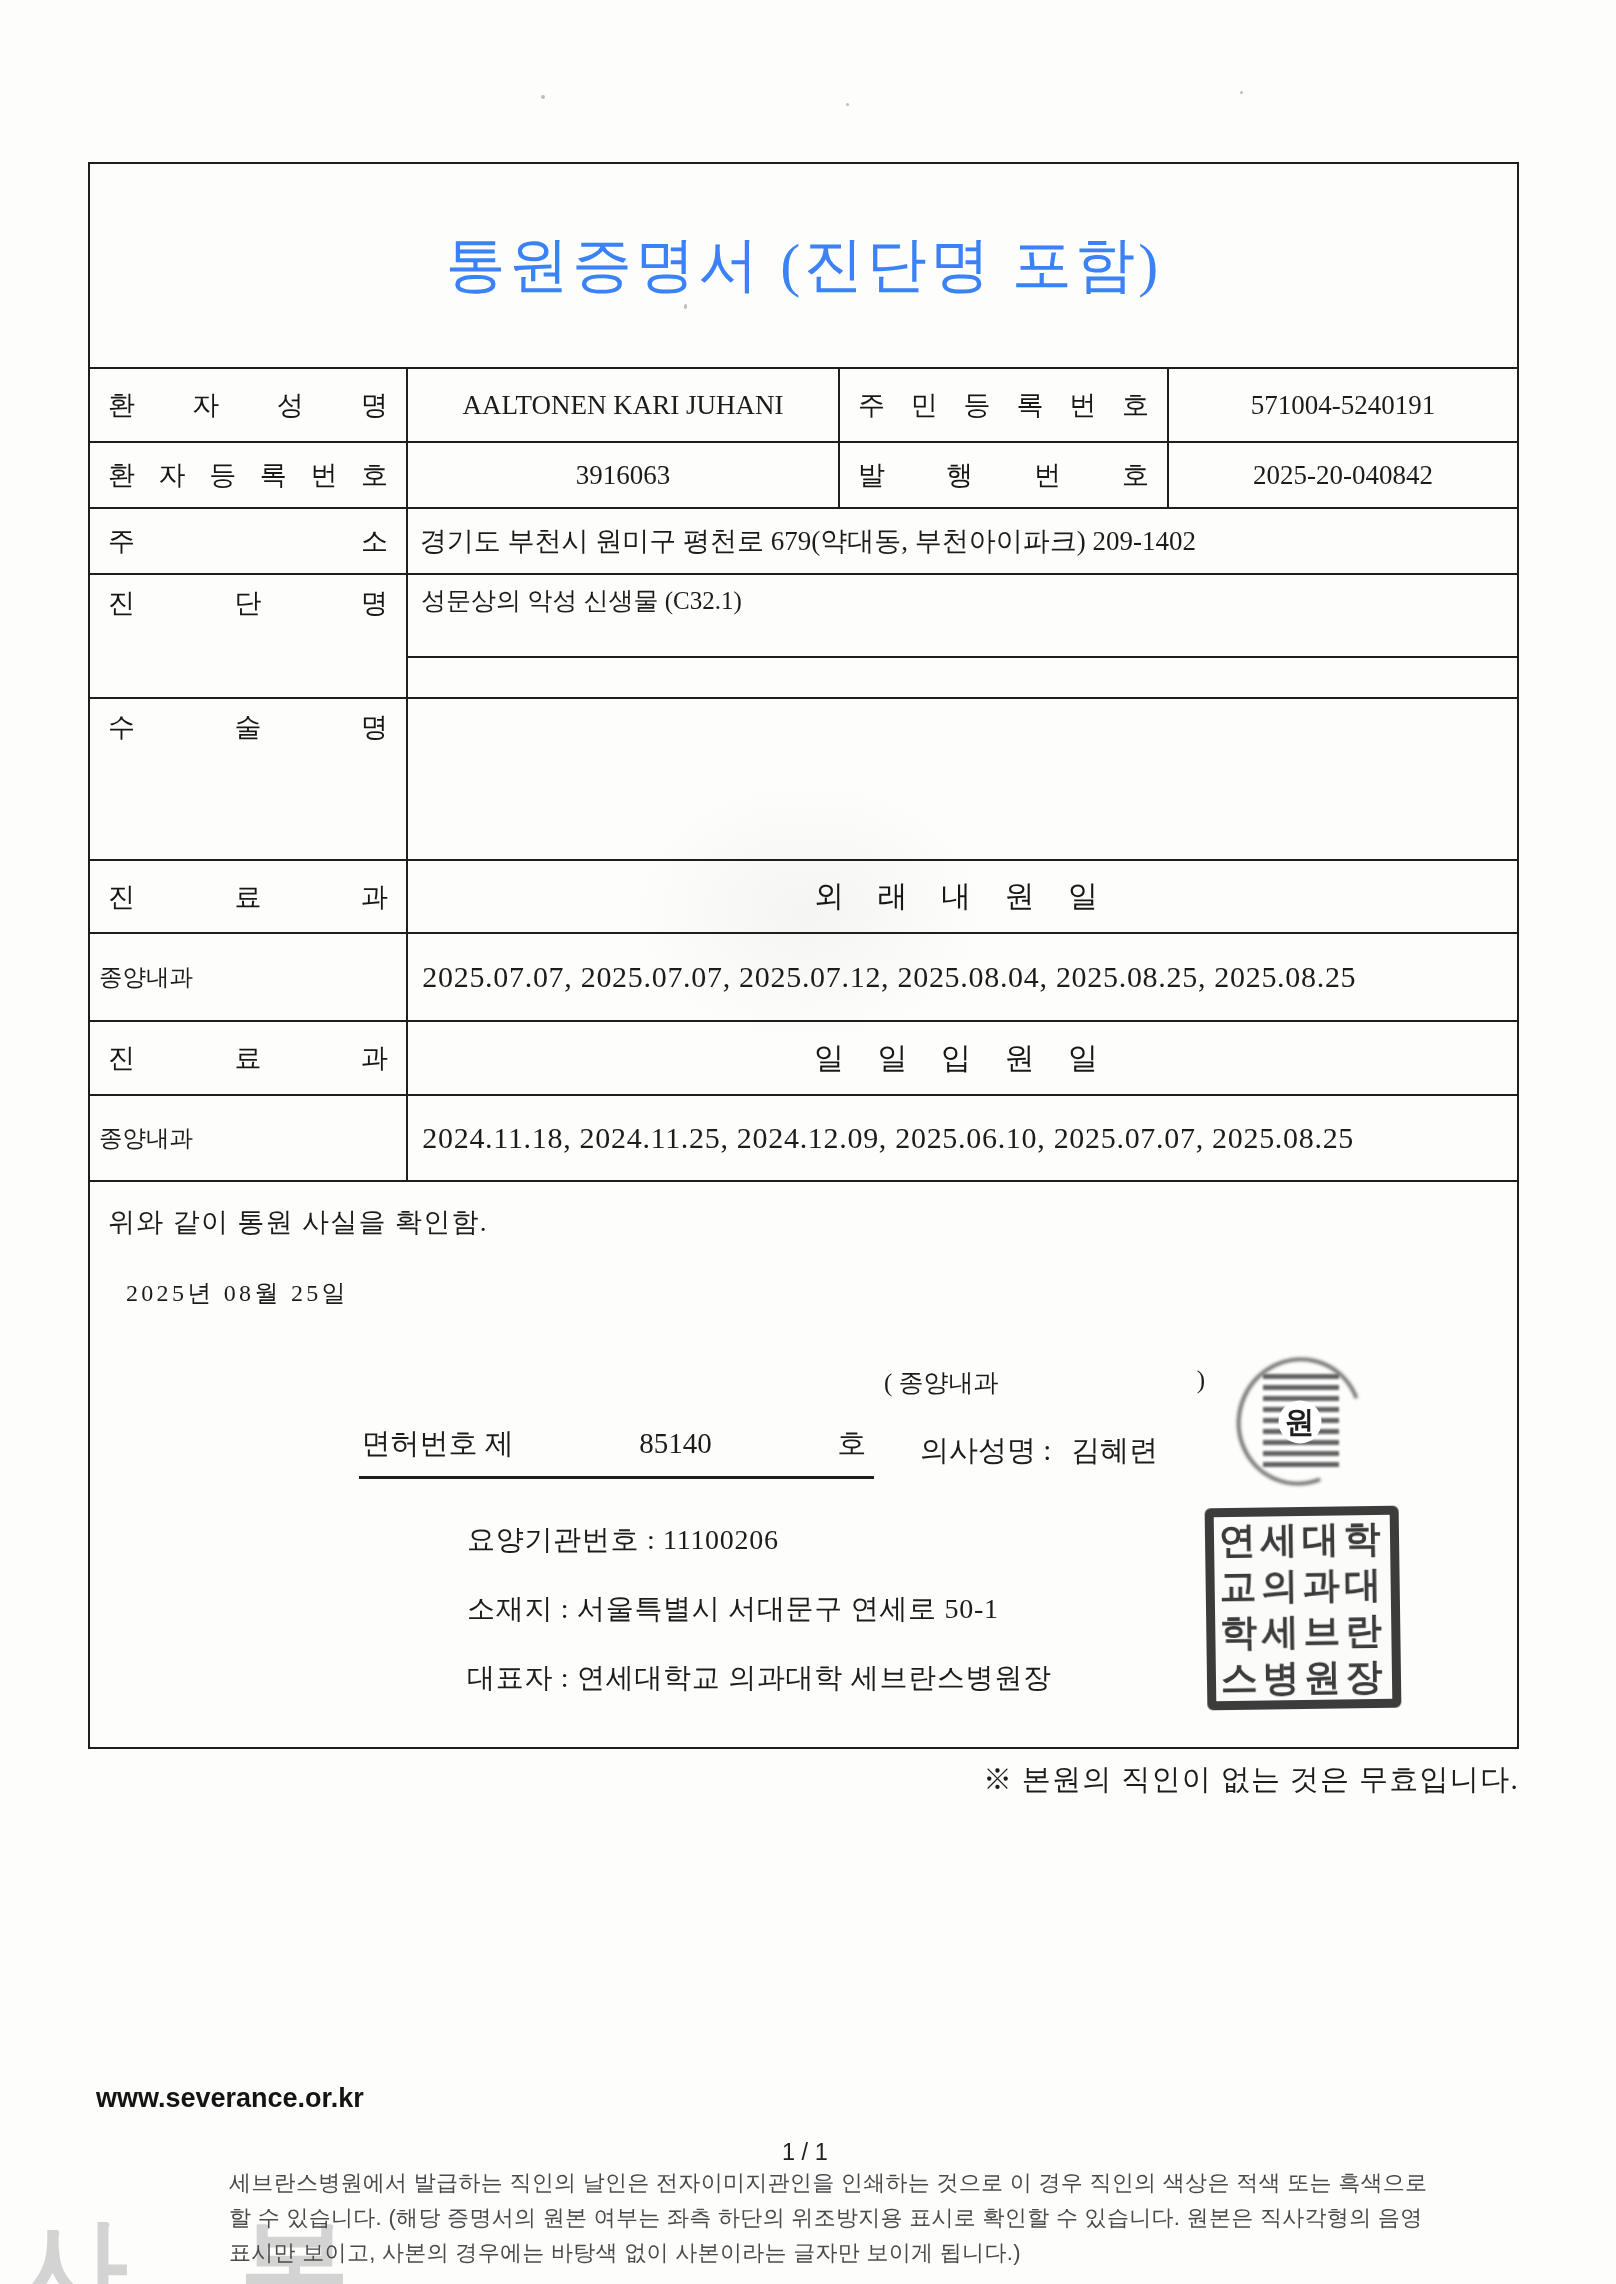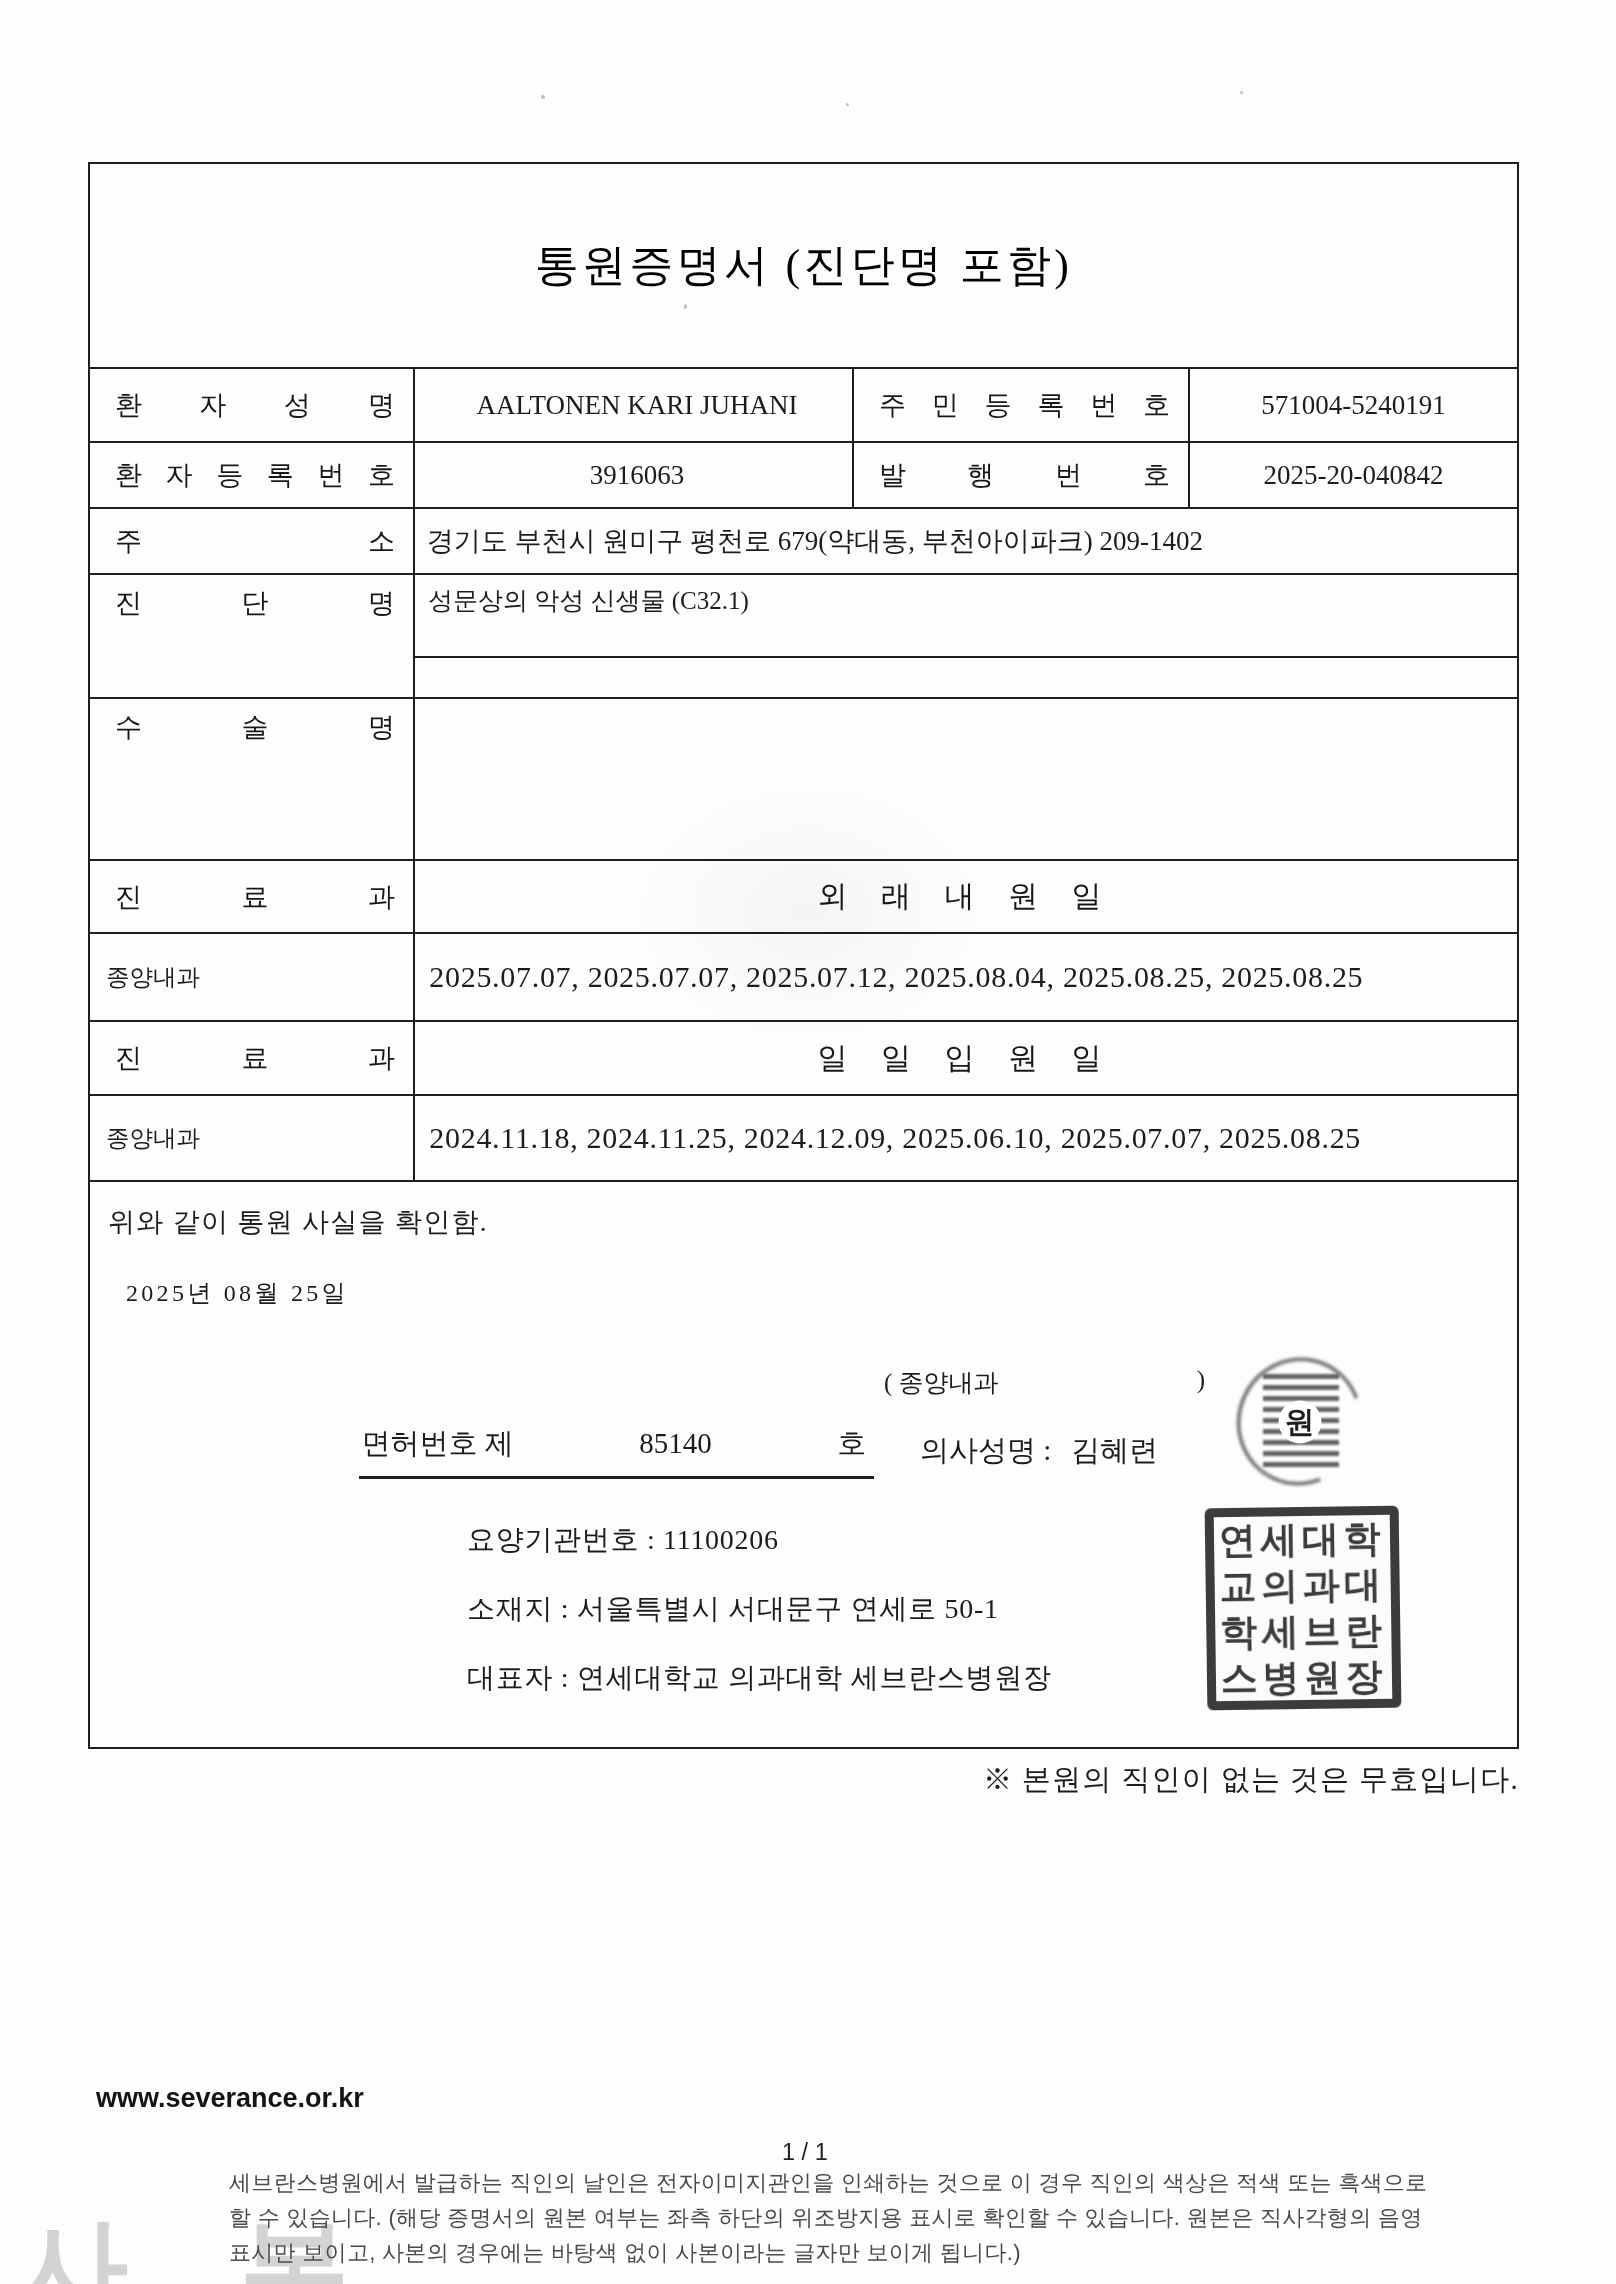--- a/index.html
+++ b/index.html
@@ -19,25 +19,25 @@
     position:absolute; left:88px; top:162px;
     width:1431px; height:1587px;
     border:2.6px solid #1e1e1e;
     display:flex; flex-direction:column;
     background:transparent;
   }
   .title-row {
     height:203px; display:flex; align-items:center; justify-content:center;
   }
   .doc-title {
-    font-size:44px; letter-spacing:3.3px; font-weight:500; color:#000000;
+    font-size:60px; letter-spacing:3.3px; font-weight:500; color:#3b82f6;
   }
   .row { display:flex; border-top:2.6px solid #1e1e1e; flex:none; }
   .cell { box-sizing:border-box; min-width:0; }
-  .v-div { border-right:2px solid #1e1e1e;margin-left:7px; }
+  .v-div { border-right:2px solid #1e1e1e; }
   .lblcell { width:318px; display:flex; align-items:center; }
   .lblcell.top { align-items:flex-start; padding-top:10.4px; }
   .jl {
     display:block; width:100%; padding:0 18px;
     font-size:27px; color:#171717;
     text-align:justify; text-align-last:justify;
     white-space:nowrap;
   }
   .valcell { display:flex; align-items:center; justify-content:center; font-size:27px; }
   .lbl2cell { width:329px; display:flex; align-items:center; }

